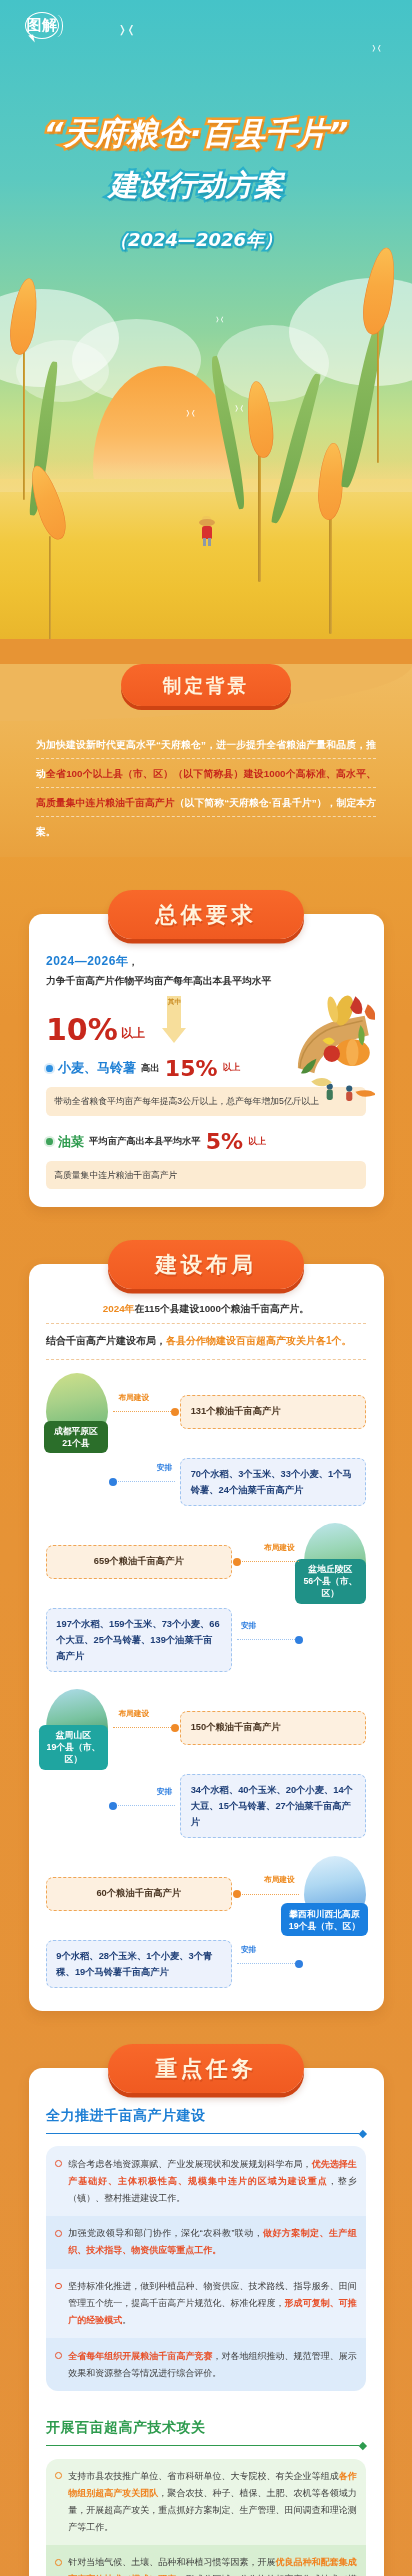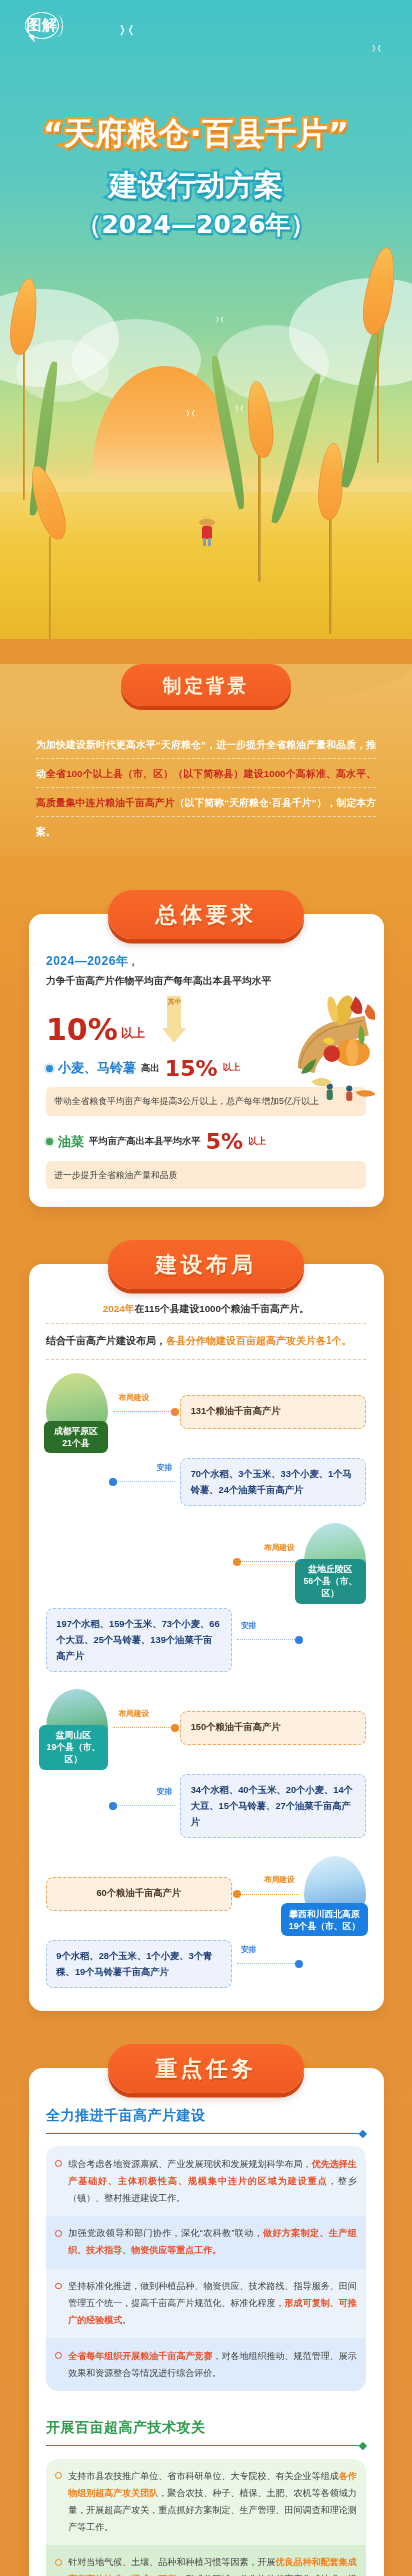--- a/index.html
+++ b/index.html
@@ -38,30 +38,30 @@
   .logo-badge .tail{position:absolute;left:3.6px;top:23px;width:0;height:0;
     border-left:5.7px solid transparent;border-right:0 solid transparent;border-top:8.2px solid #fff;
     transform:rotate(-12deg);}
   .logo-badge .txt{position:absolute;left:0;top:0;width:34px;height:27px;display:flex;
     align-items:center;justify-content:center;color:#fff;font-size:15px;font-weight:bold;
     letter-spacing:0.5px;font-family:"DejaVu Sans",sans-serif;}
   .logo-badge .swoosh{position:absolute;left:27px;top:3.1px;width:11.3px;height:21.6px;
     border-right:1.5px solid #fff;border-radius:0 50% 50% 0/0 50% 50% 0;}
 
   
-  .title-wrap{position:absolute;left:0;top:113px;width:392px;text-align:center;}
+  .title-wrap{position:absolute;left:0;top:113px;width:392px;text-align:center;font-style:italic;}
   .t-main{display:inline-block;font-size:31px;font-weight:bold;letter-spacing:0.5px;
     color:#fff;
     -webkit-text-stroke:4.6px #F59C2B; paint-order:stroke fill;
     text-shadow:2.1px 3.1px 0 rgba(214,120,20,.45);
     font-family:"DejaVu Sans",sans-serif;}
   .t-sub{display:inline-block;margin-top:11.3px;font-size:29px;font-weight:bold;
     color:#fff;-webkit-text-stroke:4.6px #2AAFC9;paint-order:stroke fill;
     text-shadow:1.5px 3.1px 0 rgba(30,130,150,.35);font-family:"DejaVu Sans",sans-serif;}
-  .t-year{display:inline-block;margin-top:2px;font-size:25px;font-weight:bold;
+  .t-year{display:inline-block;margin-top:22px;font-size:18px;font-weight:bold;
     color:#fff;-webkit-text-stroke:4.1px #2AAFC9;paint-order:stroke fill;
     text-shadow:1.5px 2.6px 0 rgba(30,130,150,.3);font-family:"DejaVu Sans",sans-serif;text-align:right;}
 
   
   .farmer{position:absolute;left:198px;top:519px;width:17.5px;height:33px;}
   .farmer .hat{position:absolute;left:1px;top:0;width:15.5px;height:7.2px;
     background:#DDA14B;border-radius:50%;}
   .farmer .hat2{position:absolute;left:4.1px;top:-2.6px;width:9.3px;height:7.2px;
     background:#F0C659;border-radius:50% 50% 40% 40%;}
   .farmer .body{position:absolute;left:3.6px;top:6.7px;width:10.3px;height:13.4px;
@@ -321,21 +321,21 @@
       </div>
 
       <div style="margin-top:13.4px">
         <div class="bullet-row">
           <span class="dot green"></span>
           <span class="b-green">油菜</span>
           <span class="b-dark">平均亩产高出本县平均水平</span>
           <span class="b-red">5%</span>
           <span class="b-red-s">以上</span>
         </div>
-        <div class="note">进一步提升全省粮油产量和品质</div>
+        <div class="note">高质量集中连片粮油千亩高产片</div>
       </div>
     </div>
   </div>
 
   <div class="sec" style="padding-top:33px;">
     <div class="pill">
       <span>建设布局</span>
     </div>
     <div class="card">
       <div class="layout-lead">
@@ -378,20 +378,21 @@
           <div class="zone-tag tg2" style="left:-9.3px">
             <div>盆地丘陵区</div>
             <div>56个县（市、区）</div>
           </div>
         </div>
         <div class="conn">
           <span class="lbl o" style="left:auto;right:4.1px">布局建设</span>
           <span class="line"></span>
             <span class="nub" style="left:-4.1px;right:auto"></span>
         </div>
+        <div class="box-orange" style="text-align:center">659个粮油千亩高产片</div>
       </div>
       <div class="zone rev" style="margin-top:7.2px">
         <div style="width:62px;flex:0 0 auto"></div>
         <div class="conn blue">
           <span class="lbl" style="right:auto;left:4.1px">安排</span>
           <span class="line"></span>
             <span class="nub" style="left:auto;right:-4.1px"></span>
         </div>
         <div class="box-blue">197个水稻、159个玉米、73个小麦、66个大豆、25个马铃薯、139个油菜千亩高产片</div>
       </div>

